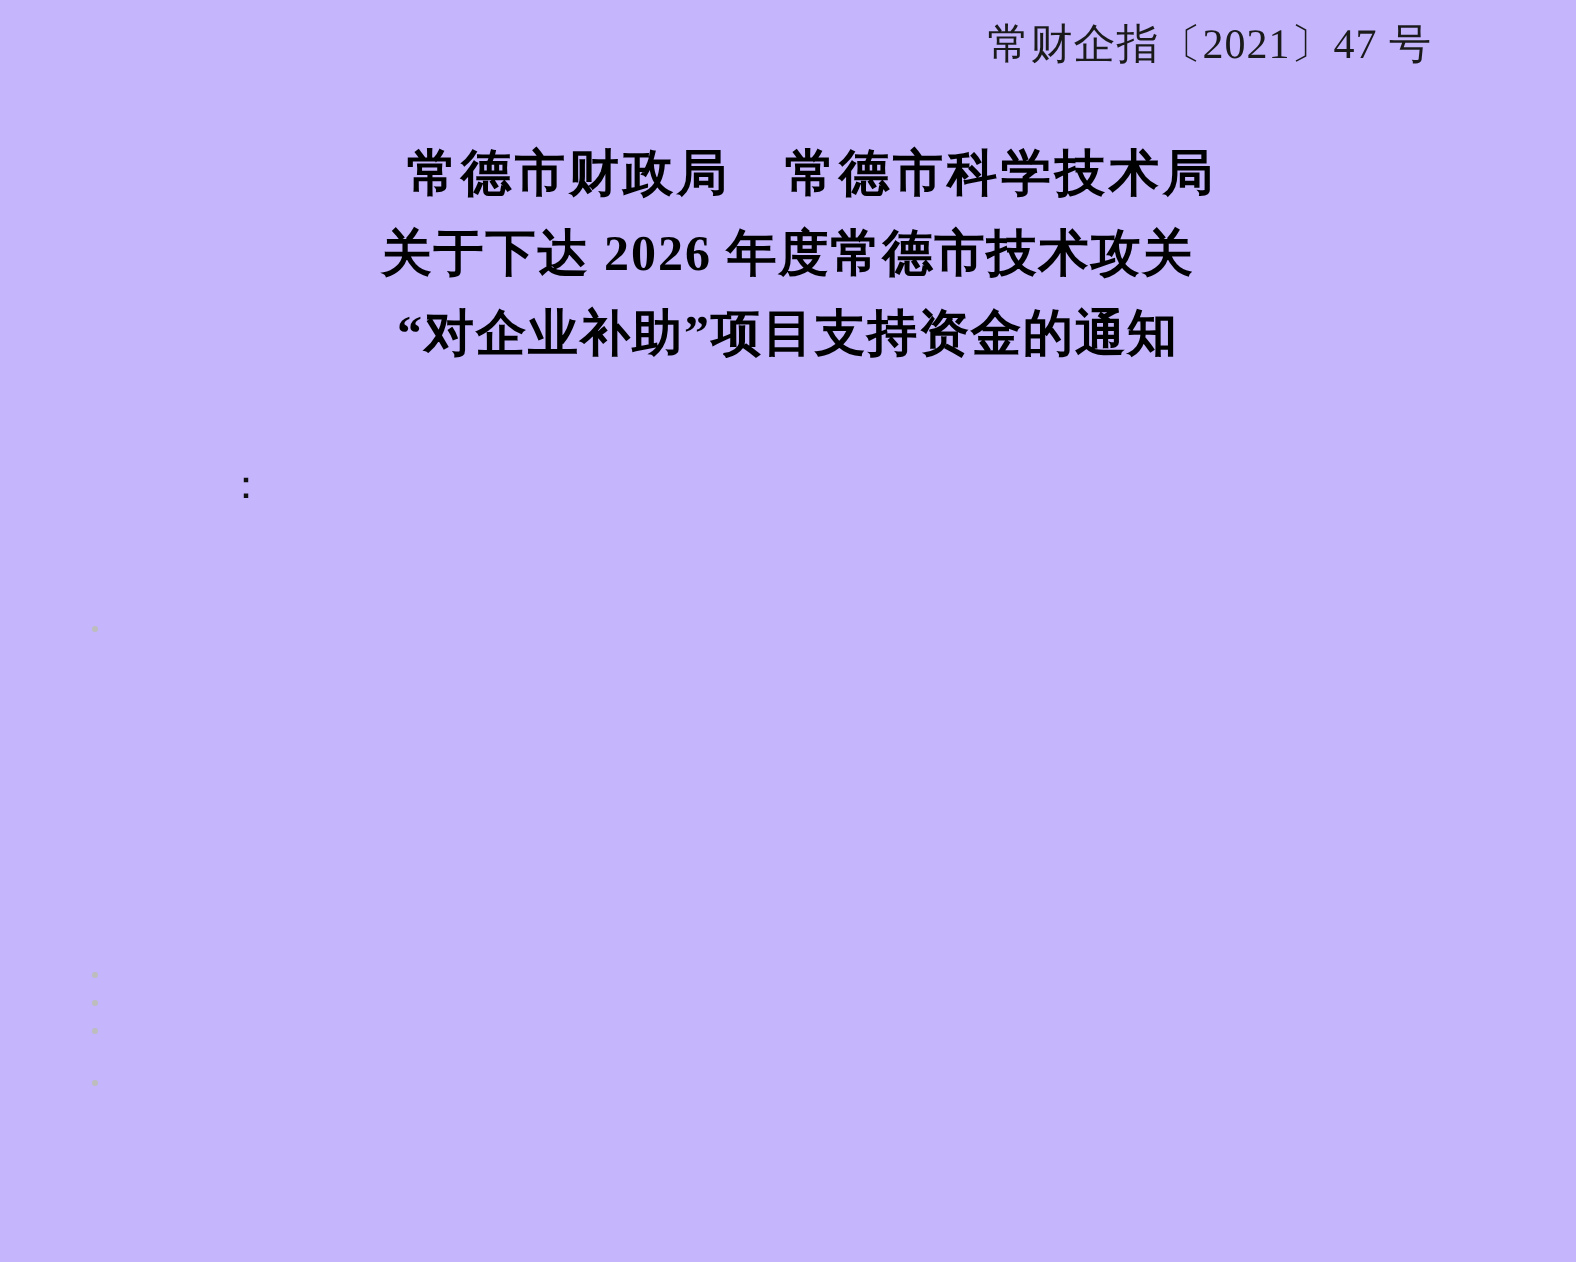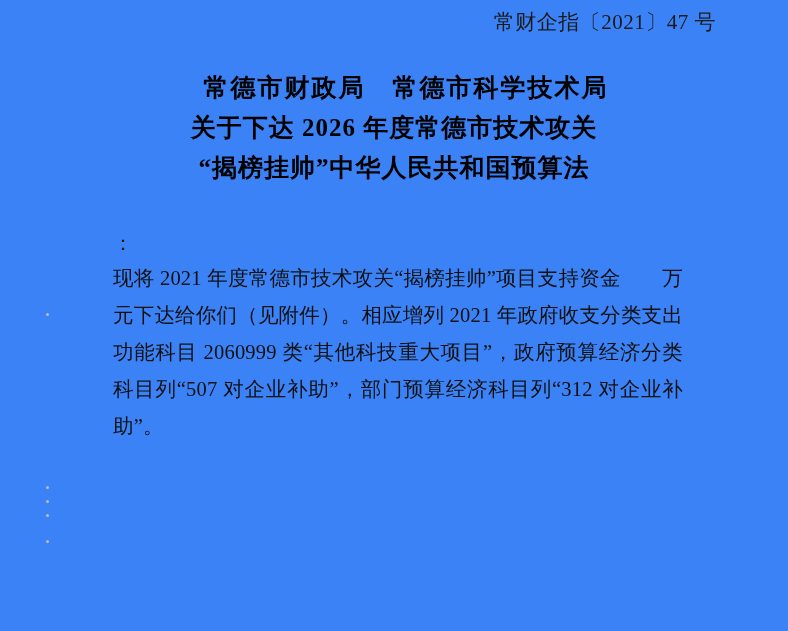--- a/index.html
+++ b/index.html
@@ -12,21 +12,21 @@
     height: 631px;
     font-family: "Liberation Serif", "DejaVu Serif", serif;
     color: #111111;
     position: relative;
     overflow: hidden;
   }
   .page {
     position: relative;
     width: 788px;
     height: 631px;
-    background: #3b82f6;
+    background: #c4b5fd;
   }
   
   .doc-number {
     position: absolute;
     top: 8px;
     right: 72px;
     font-size: 21px;
     letter-spacing: 0.5px;
     font-family: "Liberation Serif", "DejaVu Serif", serif;
     color: #1a1a1a;
@@ -99,26 +99,25 @@
 </head>
 <body>
 
 <div class="page">
 
   <div class="doc-number">常财企指〔2021〕47 号</div>
 
   <div class="title-block">
     <div class="title-line l1">常德市财政局　常德市科学技术局</div>
     <div class="title-line l2">关于下达 2026 年度常德市技术攻关</div>
-    <div class="title-line l3">“揭榜挂帅”中华人民共和国预算法</div>
+    <div class="title-line l3">“对企业补助”项目支持资金的通知</div>
   </div>
 
   <div class="body-block">
     <div class="colon-line">：</div>
-    <p class="para noindent">现将 2021 年度常德市技术攻关“揭榜挂帅”项目支持资金　　万元下达给你们（见附件）。相应增列 2021 年政府收支分类支出功能科目 2060999 类“其他科技重大项目”，政府预算经济分类科目列“507 对企业补助”，部门预算经济科目列“312 对企业补助”。</p>
   </div>
 
   <div class="margin-mark mm1"></div>
   <div class="margin-mark mm2"></div>
   <div class="margin-mark mm3"></div>
   <div class="margin-mark mm4"></div>
   <div class="margin-mark mm5"></div>
 
 </div>
 

